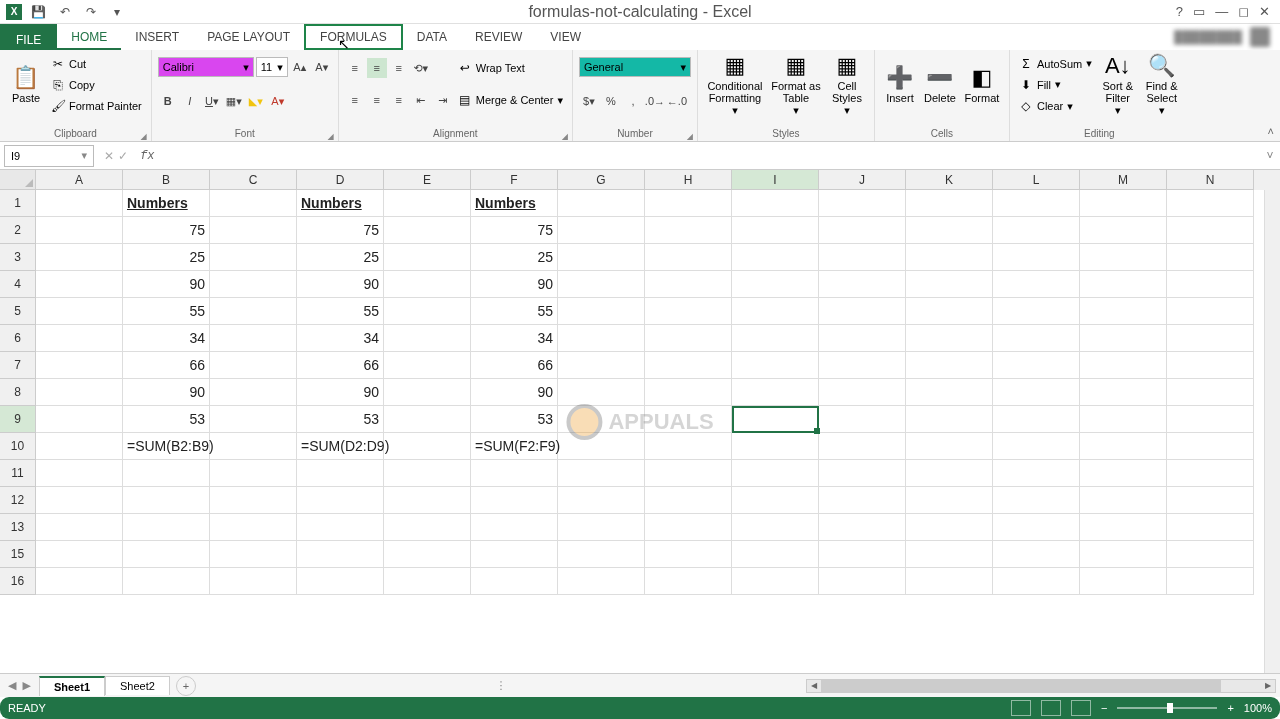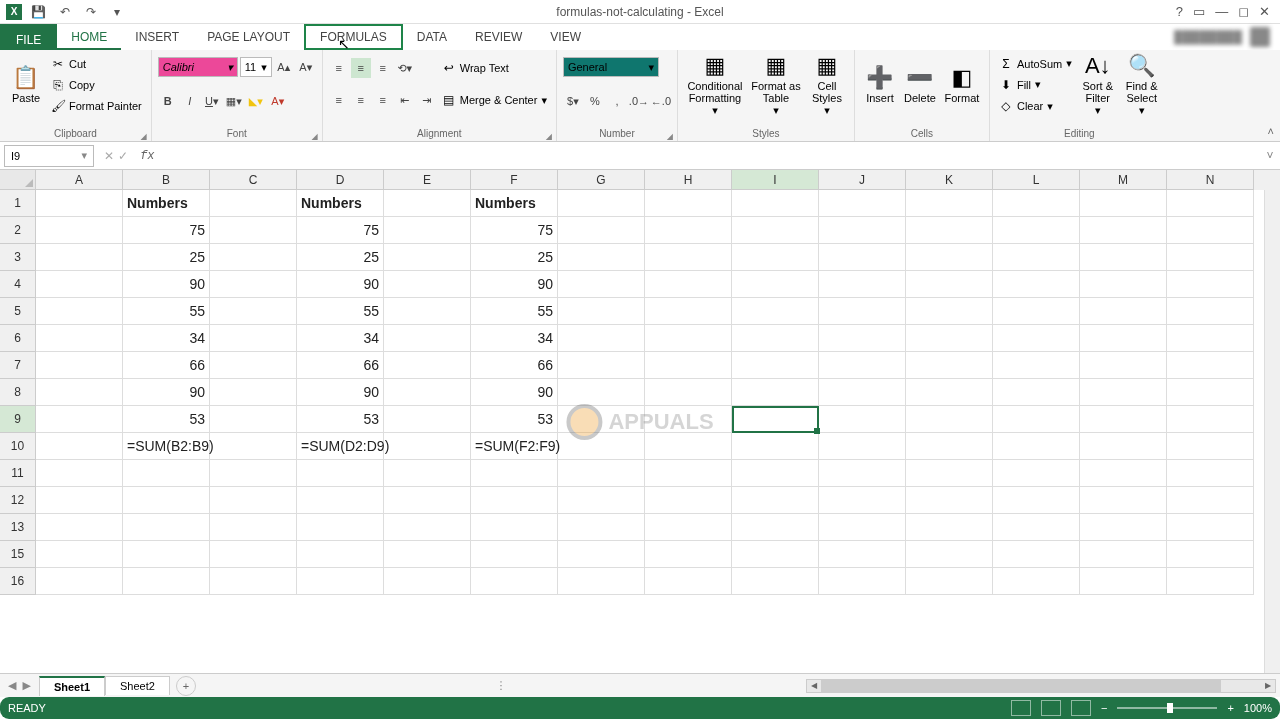--- a/index.html
+++ b/index.html
@@ -1,21 +1,21 @@
 <!DOCTYPE html>
 <html><head>
 <meta charset="utf-8">
 <style>
 * { margin: 0; padding: 0; box-sizing: border-box; font-family: 'Segoe UI', Tahoma, sans-serif; }
 body { background: #fff; overflow: hidden; font-size: 12px; }
 
 
 .titlebar { height: 24px; background: #fff; display: flex; align-items: center; position: relative; border-bottom: 1px solid #e0e0e0; }
 .titlebar-left { display: flex; align-items: center; gap: 8px; padding-left: 6px; }
-.titlebar-center { position: absolute; left: 50%; transform: translateX(-50%); color: #555; font-size: 12px; }
+.titlebar-center { position: absolute; left: 50%; transform: translateX(-50%); color: #555; font-size: 16px; }
 .titlebar-right { margin-left: auto; display: flex; gap: 10px; padding-right: 10px; color: #555; }
 .titlebar-right span { cursor: pointer; font-size: 13px; }
 .excel-icon { width: 16px; height: 16px; background: #217346; color: #fff; display: flex; align-items: center; justify-content: center; font-size: 10px; font-weight: bold; }
 .qat-btn { width: 18px; height: 18px; display: flex; align-items: center; justify-content: center; color: #555; cursor: pointer; }
 
 
 .ribbon-tabs { height: 26px; display: flex; align-items: stretch; background: #fff; }
 .file-tab { background: #217346; color: #fff; padding: 16px 16px; display: flex; align-items: center; font-size: 12px; cursor: pointer; }
 .ribbon-tab { padding: 0 14px; display: flex; align-items: center; font-size: 12px; color: #444; cursor: pointer; position: relative; }
 .ribbon-tab.active { color: #217346; }
@@ -28,25 +28,25 @@
 .ribbon { height: 92px; background: #f5f5f5; border-bottom: 1px solid #ccc; display: flex; font-size: 11px; position: relative; }
 .ribbon-group { border-right: 1px solid #ddd; padding: 2px 6px 0 6px; display: flex; flex-direction: column; }
 .ribbon-group-label { text-align: center; color: #666; font-size: 10px; padding: 2px 0; margin-top: auto; position: relative; }
 .ribbon-group-label .launcher { position: absolute; right: -2px; bottom: 0; font-size: 8px; color: #888; }
 .ribbon-row { display: flex; align-items: center; gap: 2px; }
 .ribbon-col { display: flex; flex-direction: column; justify-content: space-around; height: 64px; }
 .big-btn { display: flex; flex-direction: column; align-items: center; justify-content: center; width: 40px; height: 66px; cursor: pointer; text-align: center; line-height: 1.1; }
 .big-btn .icon { font-size: 22px; margin-bottom: 2px; }
 .small-btn { display: flex; align-items: center; gap: 4px; cursor: pointer; padding: 1px 3px; white-space: nowrap; }
 .small-btn .icon { font-size: 12px; width: 14px; text-align: center; }
-.font-select { width: 80px; height: 20px; border: 1px solid #bbb; background: #ec4899; padding: 0 4px; font-size: 11px; display: flex; align-items: center; justify-content: space-between; font-style: italic; }
+.font-select { width: 96px; height: 20px; border: 1px solid #bbb; background: #d946ef; padding: 0 4px; font-size: 11px; display: flex; align-items: center; justify-content: space-between; }
 .size-select { width: 32px; height: 20px; border: 1px solid #bbb; background: #fff; padding: 0 4px; font-size: 11px; display: flex; align-items: center; justify-content: space-between; }
 .icon-btn { width: 20px; height: 20px; display: flex; align-items: center; justify-content: center; cursor: pointer; color: #444; }
 .icon-btn.sel { background: #cde6d0; }
-.num-format { width: 96px; height: 20px; border: 1px solid #bbb; background: #0f766e; padding: 0 4px; font-size: 11px; display: flex; align-items: center; justify-content: space-between; }
+.num-format { width: 112px; height: 20px; border: 1px solid #bbb; background: #14b8a6; padding: 0 4px; font-size: 11px; display: flex; align-items: center; justify-content: space-between; }
 .collapse-btn { position: absolute; right: 6px; bottom: 4px; font-size: 11px; color: #666; cursor: pointer; }
 
 
 .formula-bar { height: 28px; display: flex; align-items: center; border-bottom: 1px solid #ccc; }
 .name-box { width: 90px; height: 22px; border: 1px solid #bbb; margin: 0 4px; display: flex; align-items: center; padding: 0 6px; font-size: 11px; background:#fff; justify-content: space-between; }
 .fx-btns { display: flex; align-items: center; gap: 4px; padding: 0 6px; color: #aaa; }
 .fx-label { font-style: italic; color: #666; padding: 0 6px; font-family: Liberation Mono, monospace; }
 .formula-input { flex: 1; height: 22px; border: none; padding: 0 6px; font-size: 12px; }
 .formula-expand { width: 20px; text-align: center; color: #888; cursor: pointer; }
 
@@ -55,21 +55,21 @@
 .col-headers { display: flex; height: 20px; background: #f0f0f0; }
 .select-all { width: 36px; background: #e8e8e8; border-right: 1px solid #ccc; border-bottom: 1px solid #ccc; position: relative; }
 .select-all::after { content:''; position:absolute; right:2px; bottom:2px; width:0; height:0; border-left:8px solid transparent; border-bottom:8px solid #bbb; }
 .col-header { width: 87px; border-right: 1px solid #ccc; border-bottom: 1px solid #ccc; display: flex; align-items: center; justify-content: center; font-size: 12px; color: #333; background: #f0f0f0; }
 .col-header.sel { background: #d5e8d5; }
 .rows { }
 .grid-row { display: flex; height: 27px; }
 .row-header { width: 36px; background: #f0f0f0; border-right: 1px solid #ccc; border-bottom: 1px solid #ccc; display: flex; align-items: center; justify-content: center; font-size: 12px; color: #333; }
 .row-header.sel { background: #d5e8d5; }
 .cell { width: 87px; border-right: 1px solid #ddd; border-bottom: 1px solid #ddd; display: flex; align-items: center; padding: 0 4px; font-size: 14px; color: #222; }
-.cell.bold { font-weight: bold; }
+.cell.bold { font-weight: bold; text-decoration: underline; }
 .cell.right { justify-content: flex-end; }
 .cell.selected { border: 2px solid #217346; position: relative; }
 .cell.selected::after { content:''; position:absolute; right:-3px; bottom:-3px; width:6px; height:6px; background:#217346; }
 .vscroll { position:absolute; right:0; top:20px; bottom:0; width:16px; background:#f0f0f0; border-left:1px solid #ddd; }
 
 
 .watermark { position: absolute; left: 50%; top: 50%; transform: translate(-50%, -50%); opacity: 0.35; font-size: 22px; font-weight: bold; color: #888; display: flex; align-items: center; gap: 6px; pointer-events:none; }
 .watermark .wm-icon { width: 36px; height: 36px; border-radius: 50%; background: #f0a030; border: 4px solid #666; }
 
 

